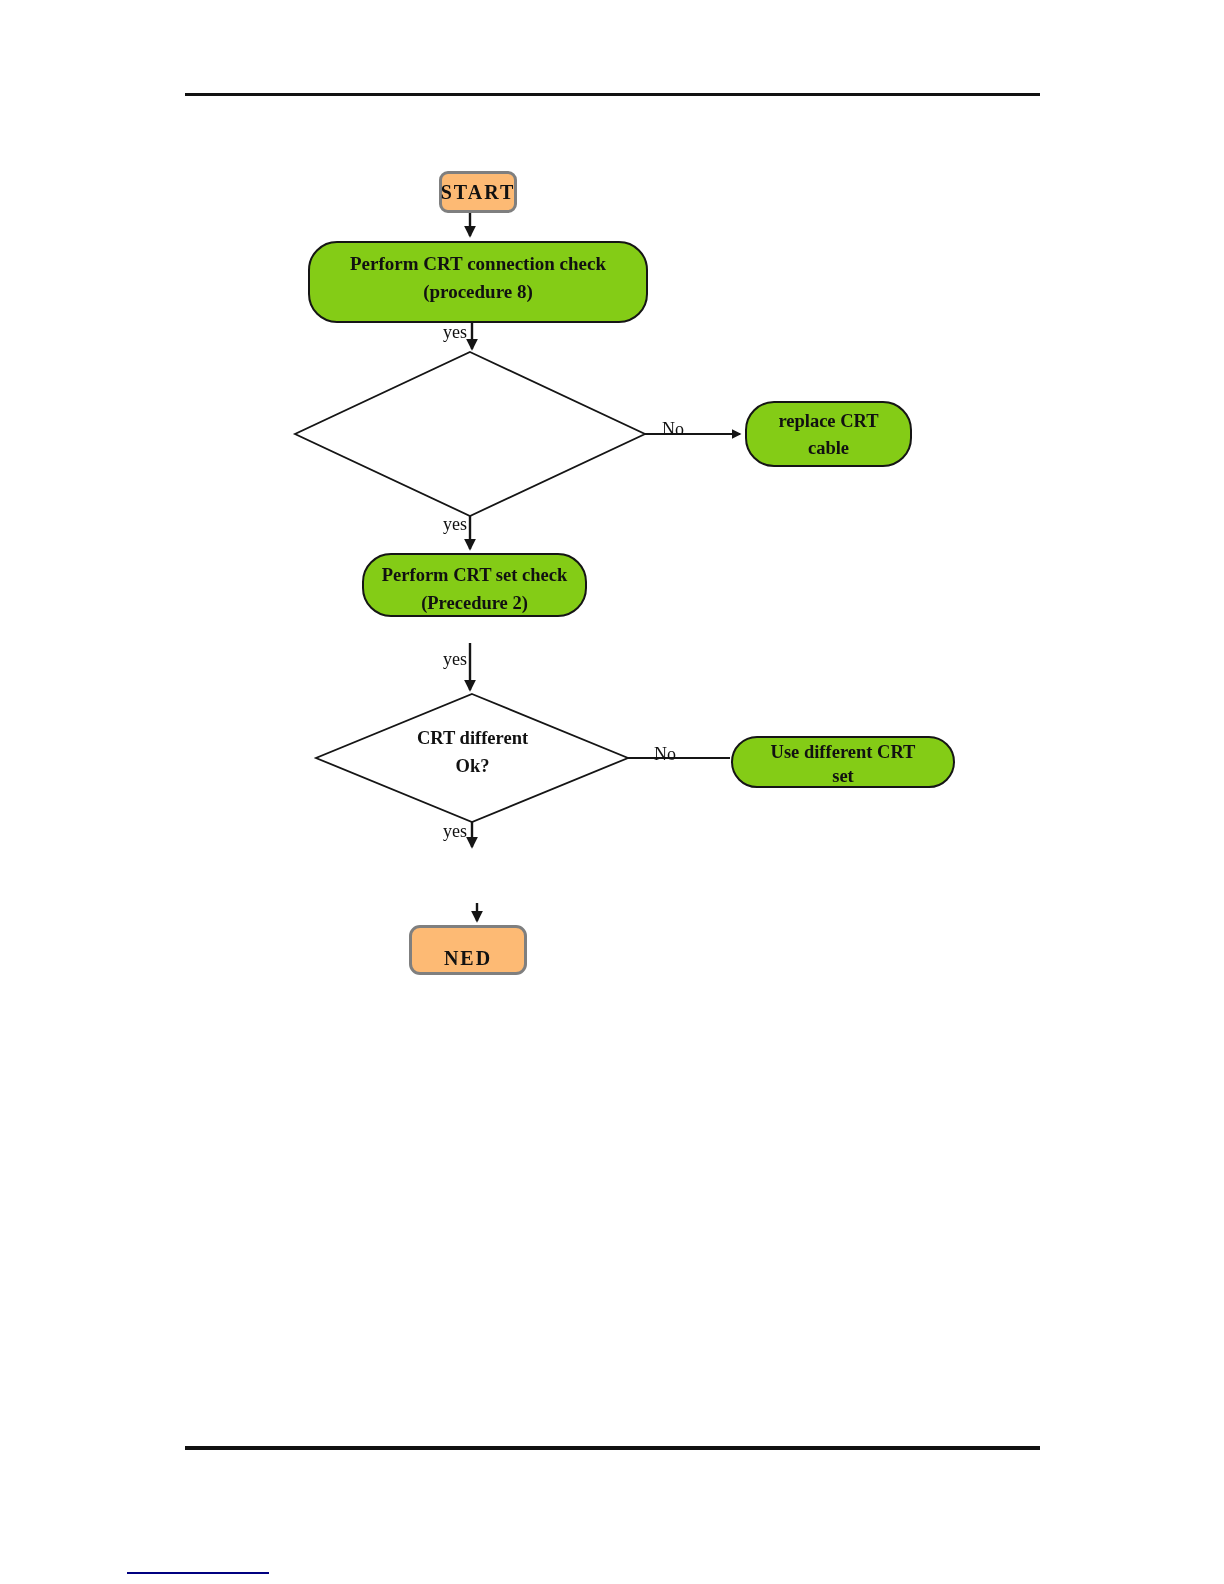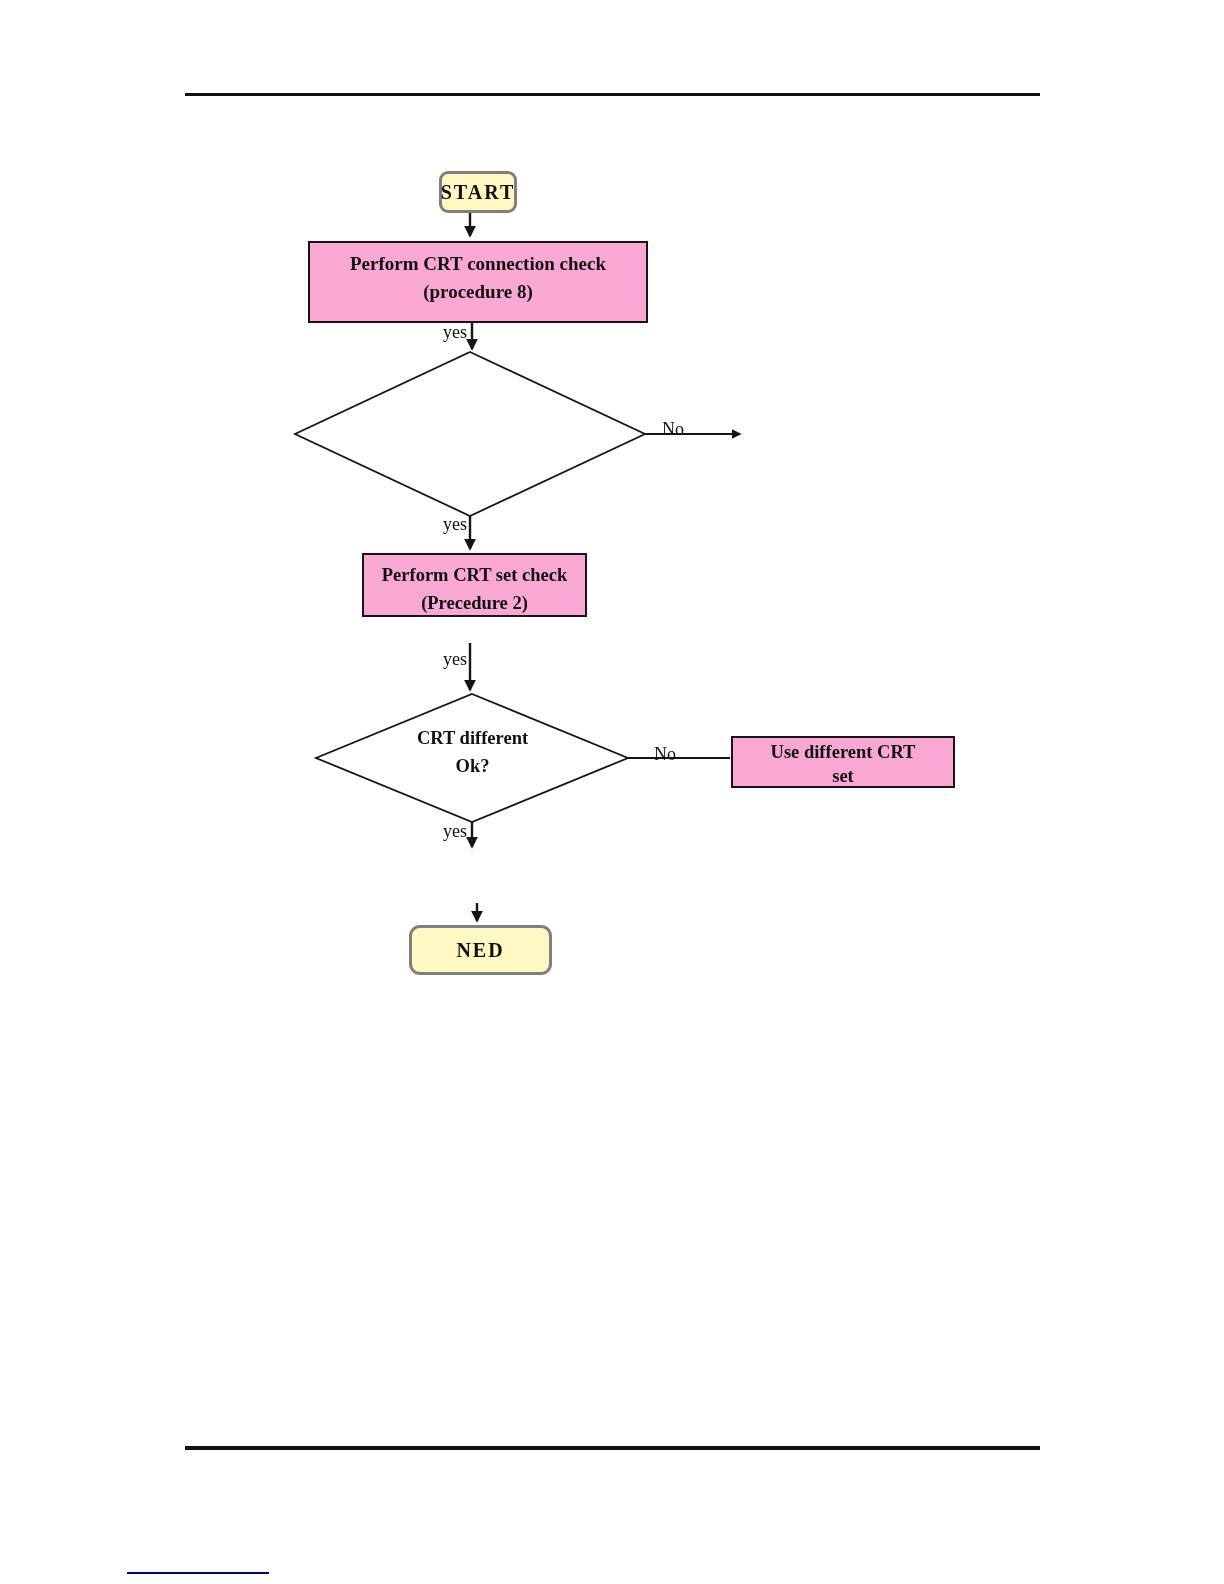--- a/index.html
+++ b/index.html
@@ -32,42 +32,43 @@
     left: 0; top: 0;
     width: 1224px; height: 1584px;
   }
   .node {
     position: absolute;
     box-sizing: border-box;
     text-align: center;
     font-weight: bold;
     line-height: 28px;
     font-size: 19px;
-    background: #f9a8d4;
+    background: #84cc16;
+    border-radius: 29px;
   }
   .process {
     border: 2px solid #151515;
   }
   .terminator {
     border: 3px solid #7f7f7f;
     border-radius: 9px;
-    background: #fef9c3;
+    background: #fdba74;
     font-size: 20px;
     letter-spacing: 2px;
     display: flex;
     align-items: center;
     justify-content: center;
   }
   .node.start { left: 439px; top: 171px; width: 78px; height: 42px; }
   .node.step1 { left: 308px; top: 241px; width: 340px; height: 82px; padding-top: 7px; }
   .node.action1 { left: 745px; top: 401px; width: 167px; height: 66px; font-size: 18.5px; line-height: 27px; padding-top: 5px; }
   .node.step2 { left: 362px; top: 553px; width: 225px; height: 64px; font-size: 18.5px; padding-top: 6px; }
   .node.action2 { left: 731px; top: 736px; width: 224px; height: 52px; font-size: 18.5px; line-height: 24px; padding-top: 2px; }
   .node.step3 { left: 362px; top: 851px; width: 216px; height: 52px; display: flex; align-items: center; justify-content: center; }
-  .node.end { left: 409px; top: 925px; width: 143px; height: 50px; border-radius: 11px; }
+  .node.end { left: 409px; top: 925px; width: 118px; height: 50px; border-radius: 11px; align-items: flex-end; }
   .diamond-text {
     position: absolute;
     text-align: center;
     font-weight: bold;
     font-size: 18.5px;
     line-height: 28px;
     background: transparent;
   }
   .diamond-text.d1 { left: 350px; top: 392px; width: 240px; }
   .diamond-text.d2 { left: 370px; top: 724px; width: 205px; }
@@ -120,20 +121,24 @@
   <div class="node process step1">
     <div>Perform CRT connection check</div>
     <div>(procedure 8)</div>
   </div>
 
   <div class="edge-label yes1">yes</div>
 
 
   <div class="edge-label no1">No</div>
 
+  <div class="node process action1">
+    <div>replace CRT</div>
+    <div>cable</div>
+  </div>
 
   <div class="edge-label yes2">yes</div>
 
   <div class="node process step2">
     <div>Perform CRT set check</div>
     <div>(Precedure 2)</div>
   </div>
 
   <div class="edge-label yes3">yes</div>
 

